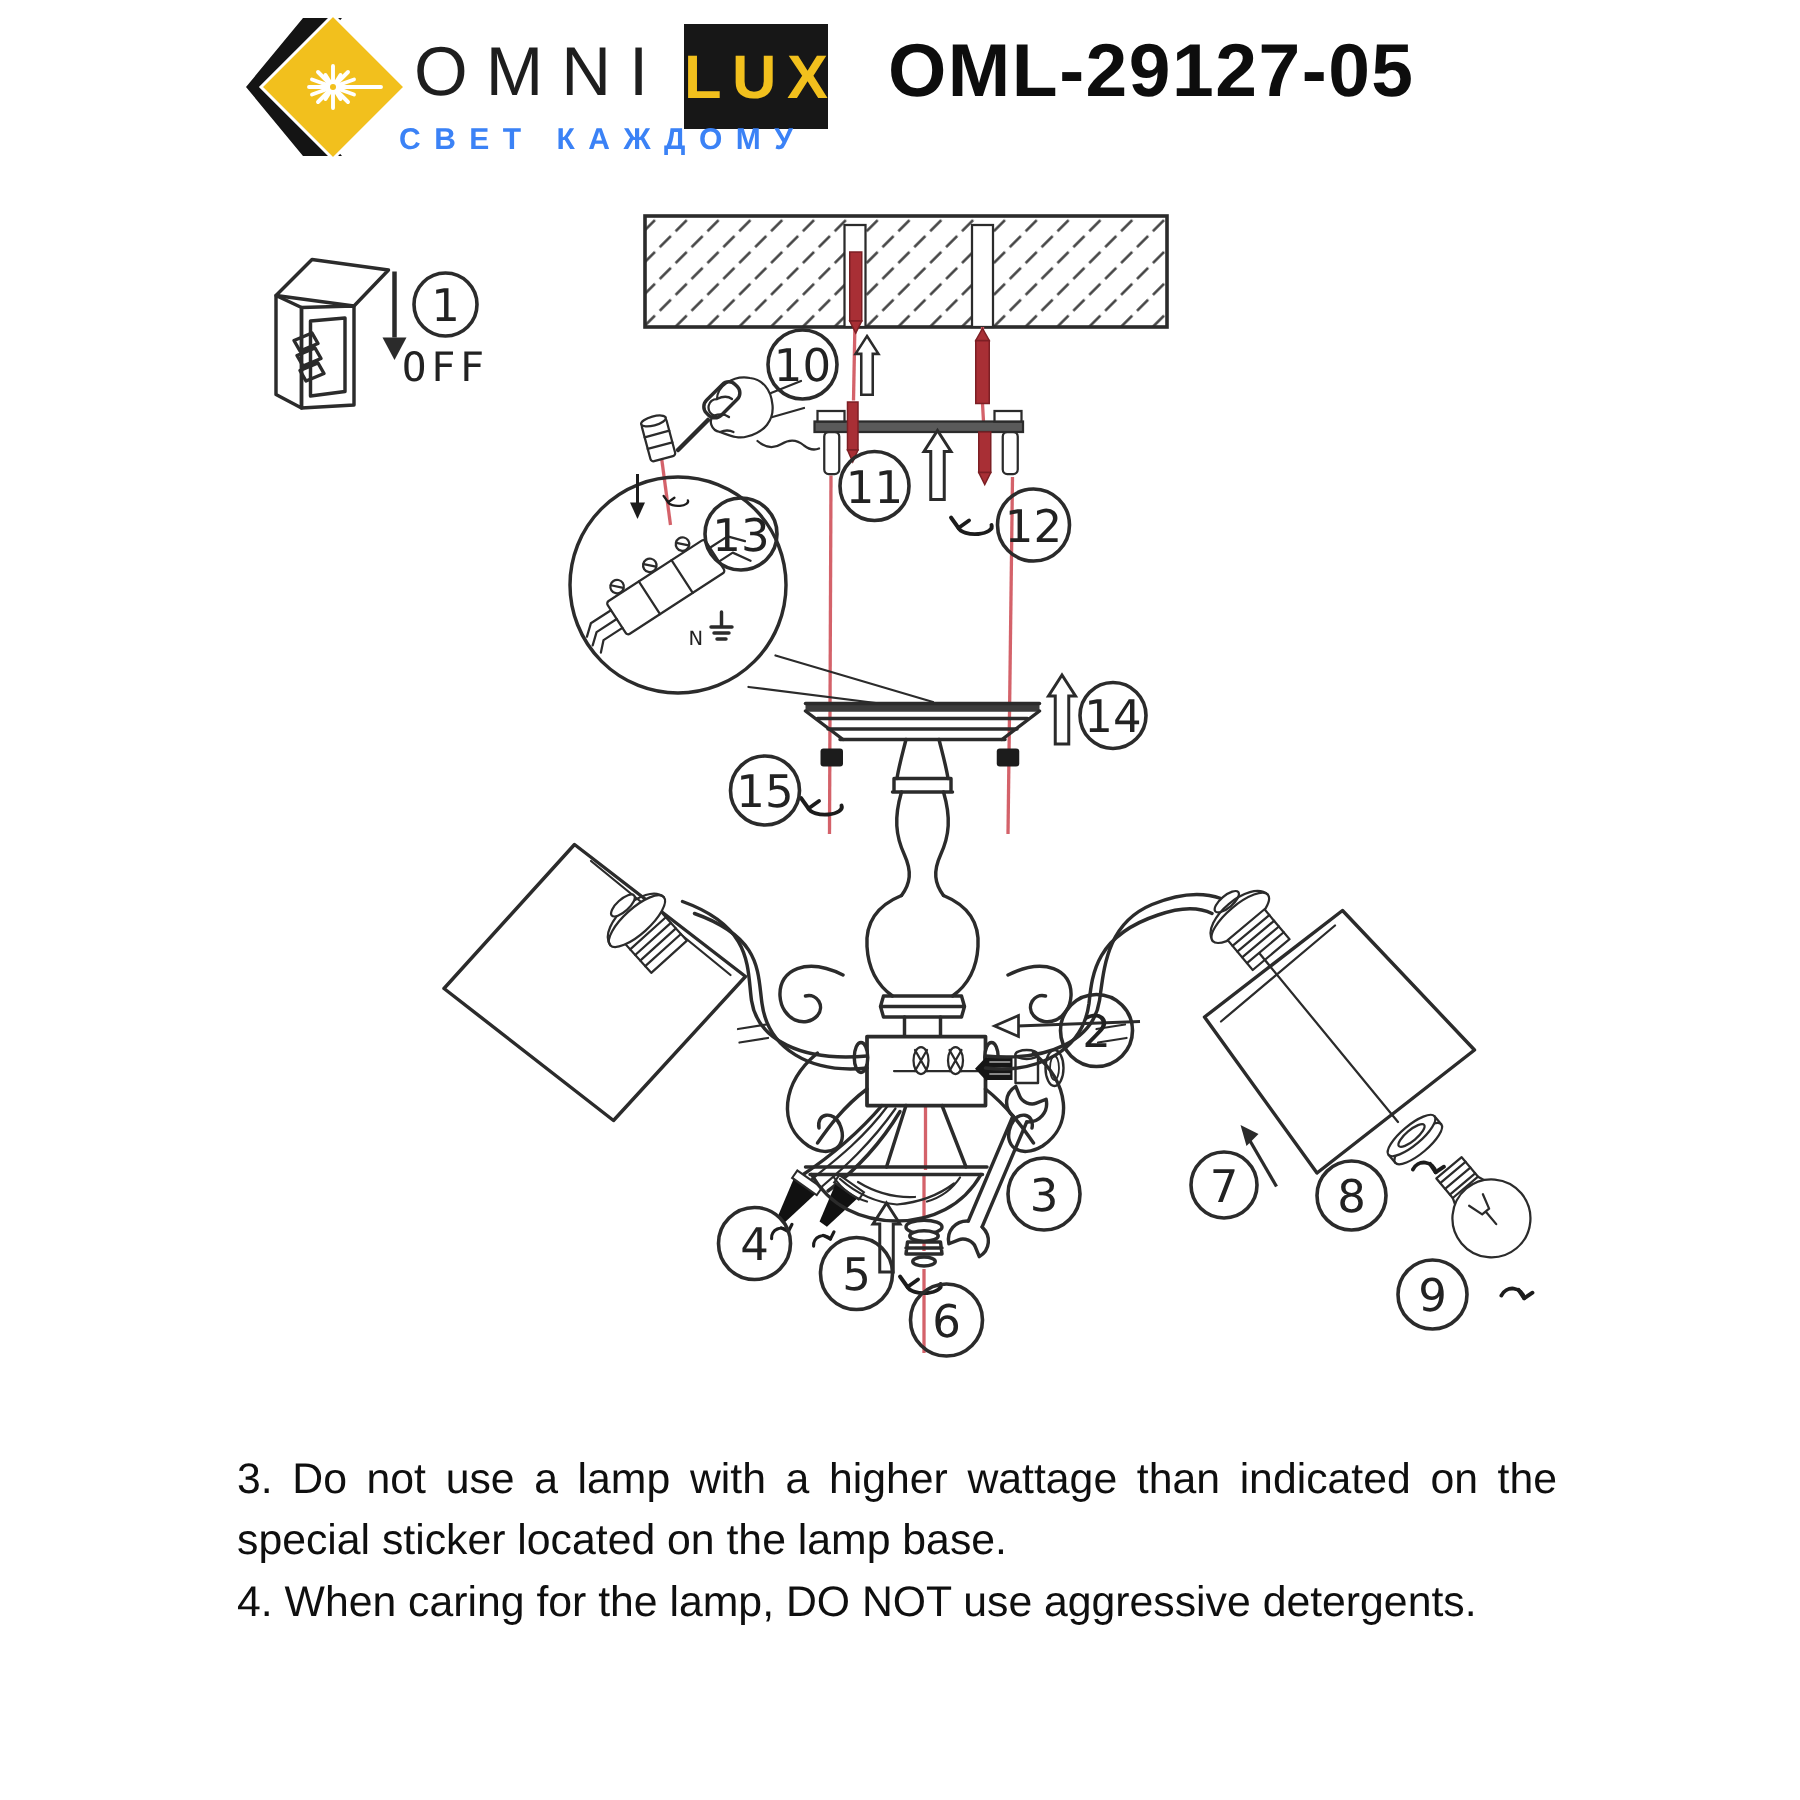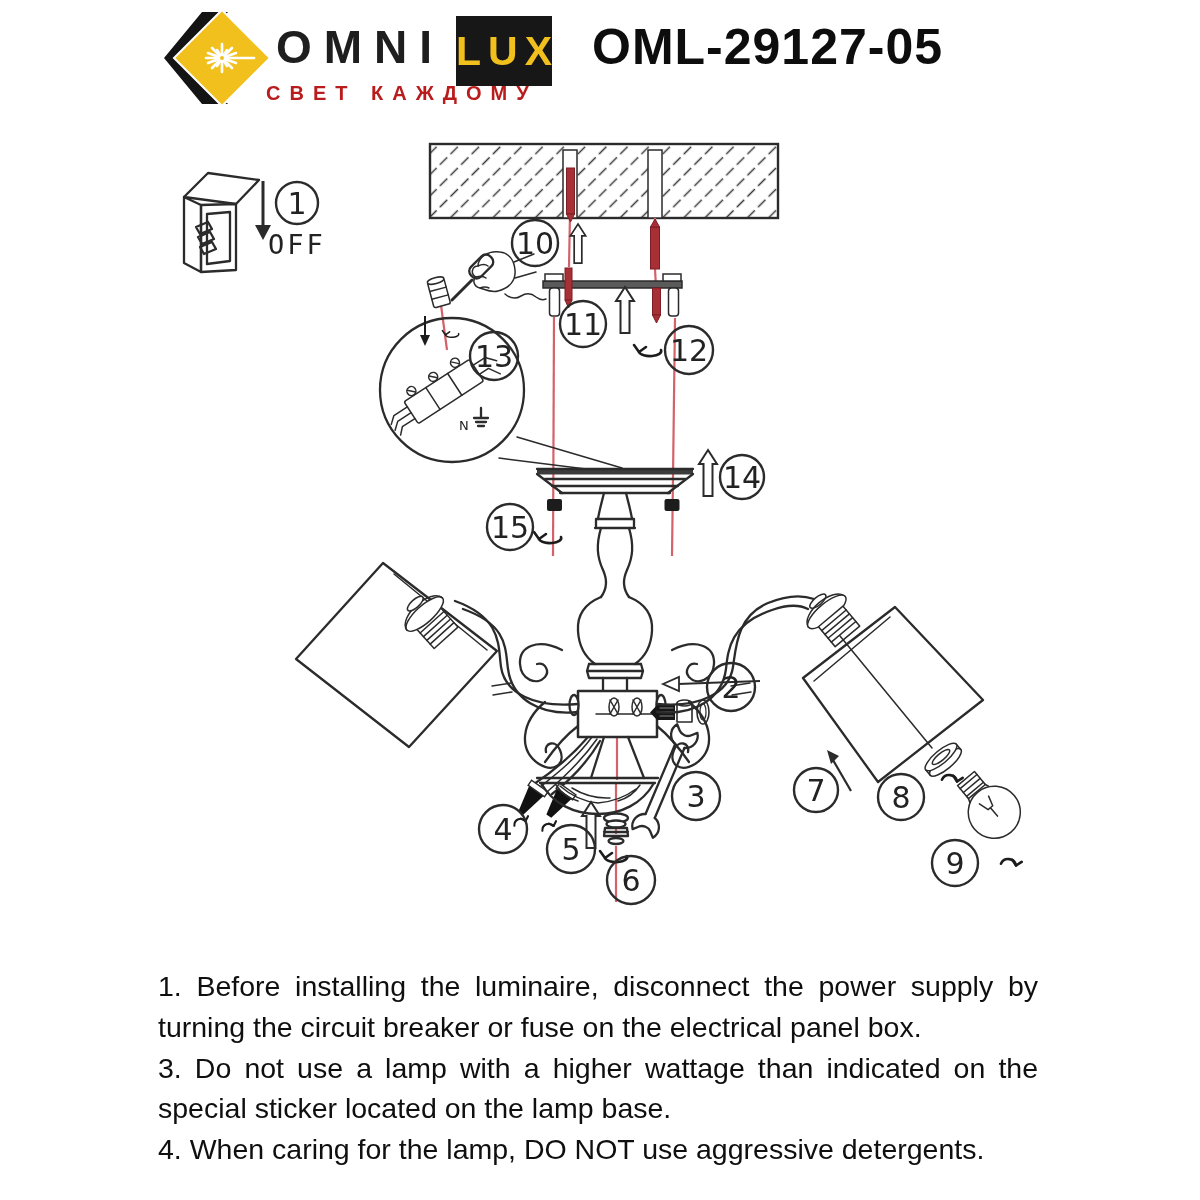--- a/index.html
+++ b/index.html
@@ -6,35 +6,35 @@
   body{
     width:1200px;height:1200px;position:relative;overflow:hidden;
     background:#ffffff;
     font-family:"Liberation Sans", sans-serif;
     color:#111;
   }
   
   #logo-icon{position:absolute;left:156px;top:8px;width:120px;height:104px;}
   .brand-word{
     position:absolute;left:276px;top:20px;
-    font-size:46px;font-weight:bold;letter-spacing:12px;color:#1e1e1e;
+    font-size:46px;font-weight:normal;letter-spacing:12px;color:#1e1e1e;
     font-family:"Liberation Sans",sans-serif;
   }
   .lux-box{
     position:absolute;left:456px;top:16px;width:96px;height:70px;
     background:#171717;display:flex;align-items:center;justify-content:center;
   }
   .lux-box span{
     font-size:41px;font-weight:bold;letter-spacing:7px;color:#f2c01d;
     padding-left:7px;
     text-align:center;
   }
   .brand-tagline{
     position:absolute;left:266px;top:82px;
-    font-size:20px;font-weight:bold;letter-spacing:9px;color:#b91c1c;white-space:nowrap;
+    font-size:20px;font-weight:bold;letter-spacing:9px;color:#3b82f6;white-space:nowrap;
   }
   .model-number{
     position:absolute;left:592px;top:18px;
     font-size:50px;font-weight:bold;color:#0d0d0d;letter-spacing:1px;white-space:nowrap;text-align:center;
   }
   
   #diagram{position:absolute;left:0;top:0;width:1200px;height:1200px;}
   .art{stroke:#2b2b2b;stroke-width:2.3;fill:none;stroke-linecap:round;stroke-linejoin:round;}
   .thin{stroke-width:1.5;}
   .red-line{stroke:#d4626a;stroke-width:2.2;fill:none;}
@@ -400,16 +400,15 @@
         <text x="742" y="488">14</text>
       </g>
       <g>
         <circle cx="510" cy="527" r="23"></circle>
         <text x="510" y="538">15</text>
       </g>
     </g>
 </svg>
 
 <div id="instructions">
-    <p>1. Before installing the luminaire, disconnect the power supply by turning the circuit breaker or fuse on the electrical panel box.</p>
     <p>3. Do not use a lamp with a higher wattage than indicated on the special sticker located on the lamp base.</p>
     <p>4. When caring for the lamp, DO NOT use aggressive detergents.</p>
   </div>
 
 </body></html>

